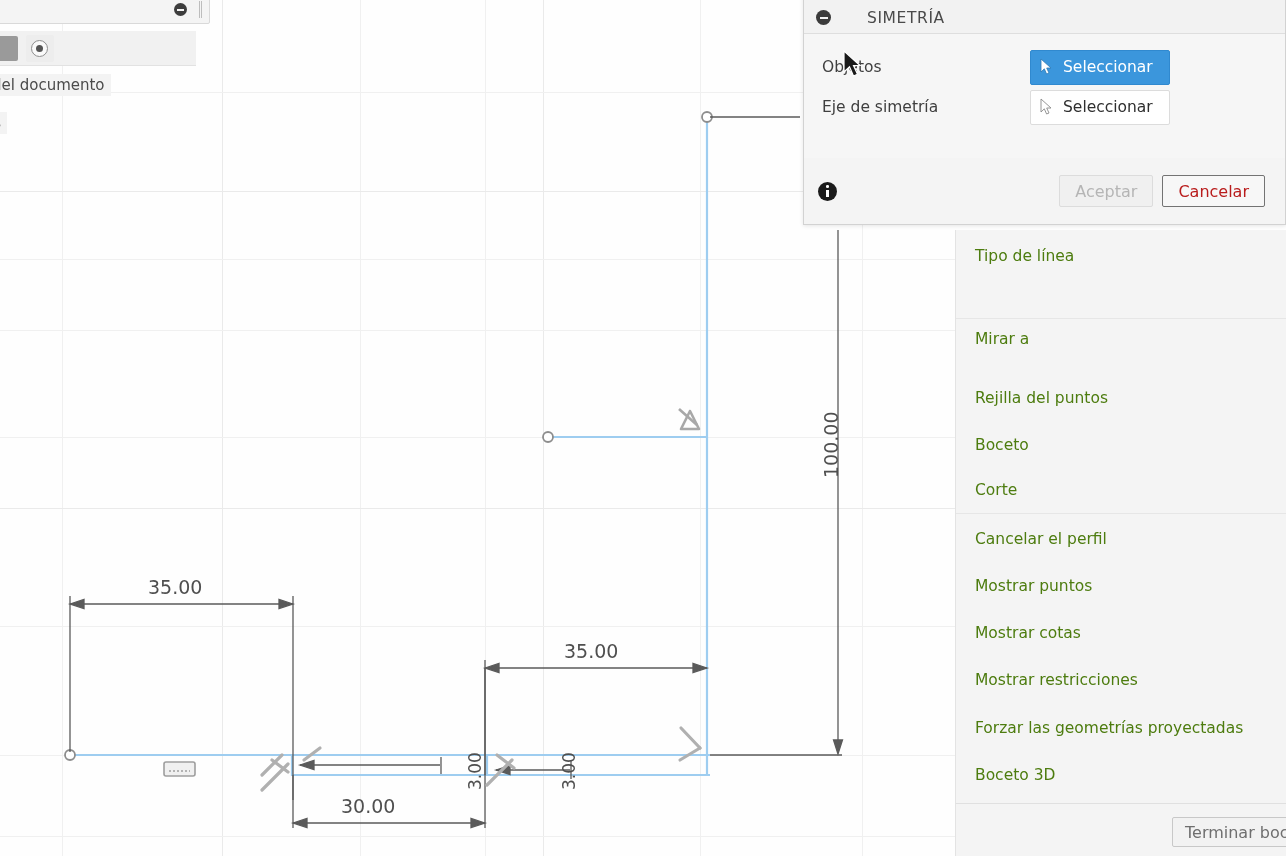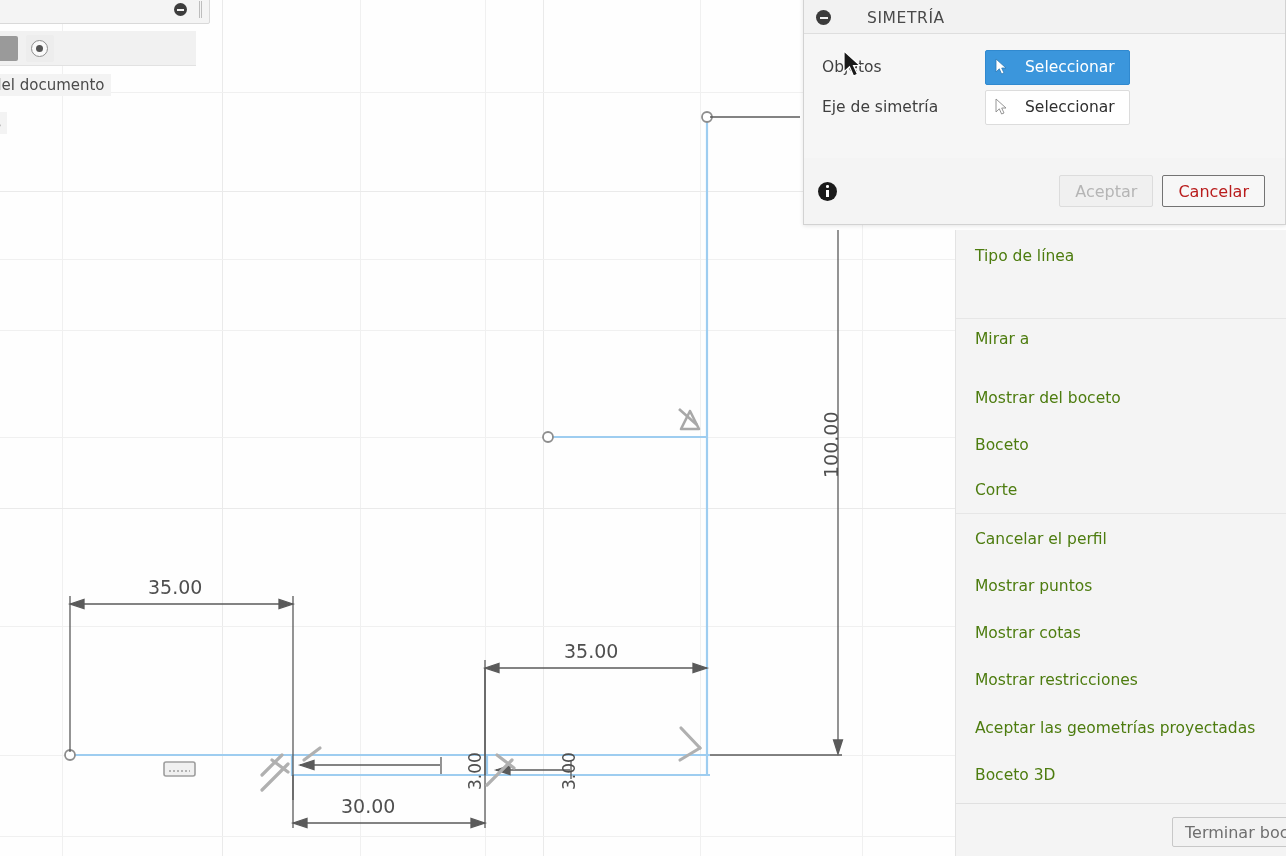--- a/index.html
+++ b/index.html
@@ -90,23 +90,23 @@
   .dialog-body {
     position: absolute; left: 0; top: 54px; width: 100%; height: 124px;
     background: #f6f6f6; border-bottom: 1px solid #e0e0e0;
     padding: 12px 0 0 18px;
   }
   .field-row { display: flex; align-items: center; height: 40px; }
   .field-label {
     width: 163px; font-size: 15.5px; color: #3f3f3f;
   }
   .sel-btn {
-    display: flex; align-items: center; gap: 16px;
+    display: flex; align-items: center; gap: 9px;
     height: 35px; padding: 0 14px 0 9px; border-radius: 2px;
-    font-size: 15.5px; cursor: pointer; min-width: 140px;
+    font-size: 15.5px; cursor: pointer; min-width: 140px; margin-left: 45px;
   }
   .sel-btn.primary { background: #3b96dc; color: #ffffff; border: 1px solid #3089cf; }
   .sel-btn.plain { background: #ffffff; color: #2f2f2f; border: 1px solid #dcdcdc; }
   .cursor-glyph { width: 14px; height: 18px; flex: 0 0 auto; }
 
   .dialog-footer {
     position: absolute; left: 0; bottom: 0; width: 100%; height: 66px;
     background: #f4f4f4; display: flex; align-items: center;
     padding: 0 20px 0 14px;
     justify-content: flex-end;
@@ -291,28 +291,28 @@
       </div>
   </div>
   <div class="tree-row r1">del documento</div>
   <div class="tree-row r2">as</div>
 
   <div class="ctxmenu">
     <div class="ctx-sep" style="top:88px"></div>
     <div class="ctx-sep" style="top:283px"></div>
     <div class="ctx-item" style="top:17px">Tipo de línea</div>
     <div class="ctx-item" style="top:100px">Mirar a</div>
-    <div class="ctx-item" style="top:159px">Mostrar del boceto</div>
+    <div class="ctx-item" style="top:159px">Rejilla del puntos</div>
     <div class="ctx-item" style="top:206px">Boceto</div>
     <div class="ctx-item" style="top:251px">Corte</div>
     <div class="ctx-item" style="top:300px">Cancelar el perfil</div>
     <div class="ctx-item" style="top:347px">Mostrar puntos</div>
     <div class="ctx-item" style="top:394px">Mostrar cotas</div>
     <div class="ctx-item" style="top:441px">Mostrar restricciones</div>
-    <div class="ctx-item" style="top:489px">Aceptar las geometrías proyectadas</div>
+    <div class="ctx-item" style="top:489px">Forzar las geometrías proyectadas</div>
     <div class="ctx-item" style="top:536px">Boceto 3D</div>
   </div>
   <div class="ctx-bottombar">
     <div class="finish-btn">Terminar boceto</div>
   </div>
 
   <div class="dialog">
     <div class="dialog-header">
       <div class="dlg-collapse"></div>
       <div class="dialog-title">SIMETRÍA</div>

